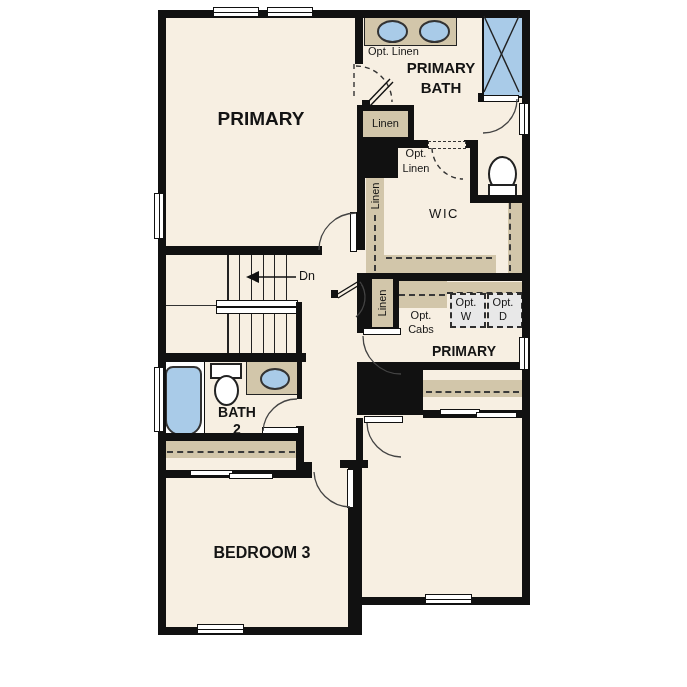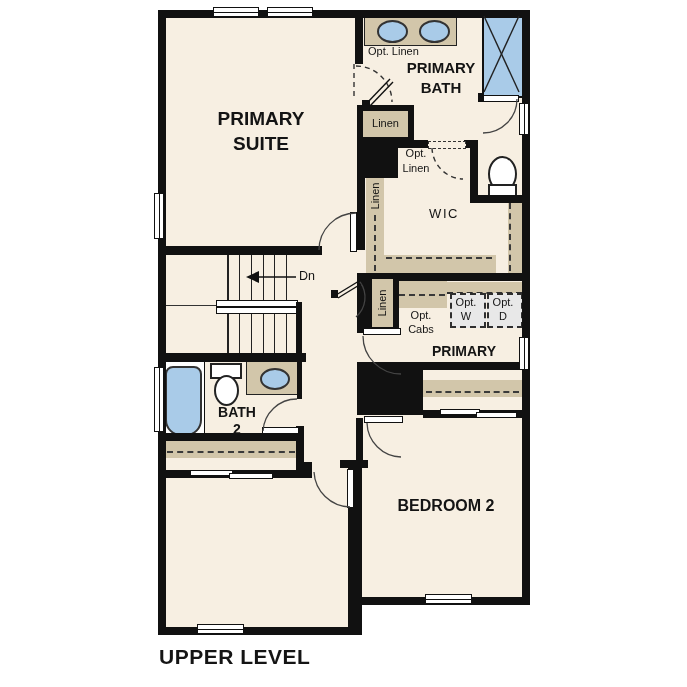--- a/index.html
+++ b/index.html
@@ -159,21 +159,20 @@
     <line x1="369" y1="107" x2="393" y2="82" stroke="#111" stroke-width="1.4"></line>
     <line x1="336" y1="295" x2="359" y2="281" stroke="#111" stroke-width="1.4"></line>
     <line x1="338" y1="298" x2="361" y2="284" stroke="#111" stroke-width="1.4"></line>
 
     <line x1="256" y1="277" x2="296" y2="277" stroke="#111" stroke-width="1.6"></line>
     <polygon points="246,277 259,271 259,283" fill="#111"></polygon>
   </svg>
 
   <div class="lbl big z6" style="left:161px;top:106px;width:200px;font-size:19px;line-height:25px;">
     <div>PRIMARY</div>
-    <div>SUITE</div>
   </div>
   <div class="lbl big z6" style="left:391px;top:58px;width:100px;font-size:15px;line-height:20px;">
     <div>PRIMARY</div>
     <div>BATH</div>
   </div>
   <div class="lbl z6" style="left:368px;top:45px;font-size:11px;">Opt. Linen</div>
   <div class="lbl z6" style="left:363px;top:117px;width:45px;font-size:11px;">Linen</div>
   <div class="lbl z6" style="left:396px;top:146px;width:40px;font-size:11px;line-height:15px;">
     <div>Opt.</div>
     <div>Linen</div>
@@ -192,16 +191,15 @@
   <div class="lbl z6" style="left:487px;top:295px;width:32px;font-size:11px;line-height:14px;">
     <div>Opt.</div>
     <div>D</div>
   </div>
   <div class="lbl big z6" style="left:414px;top:343px;width:100px;font-size:14px;">PRIMARY</div>
   <div class="lbl z6" style="left:299px;top:269px;font-size:12.5px;">Dn</div>
   <div class="lbl big z6" style="left:197px;top:404px;width:80px;font-size:14px;line-height:17px;">
     <div>BATH</div>
     <div>2</div>
   </div>
-  <div class="lbl big z6" style="left:366px;top:497px;width:160px;font-size:16px;">BEDROOM 2</div>
-  <div class="lbl big z6" style="left:159px;top:645px;font-size:21px;letter-spacing:0.5px;text-align:left;">UPPER LEVEL</div>
+  <div class="lbl big z6" style="left:182px;top:544px;width:160px;font-size:16px;">BEDROOM 3</div>
 
 </div>
 
 </body></html>

